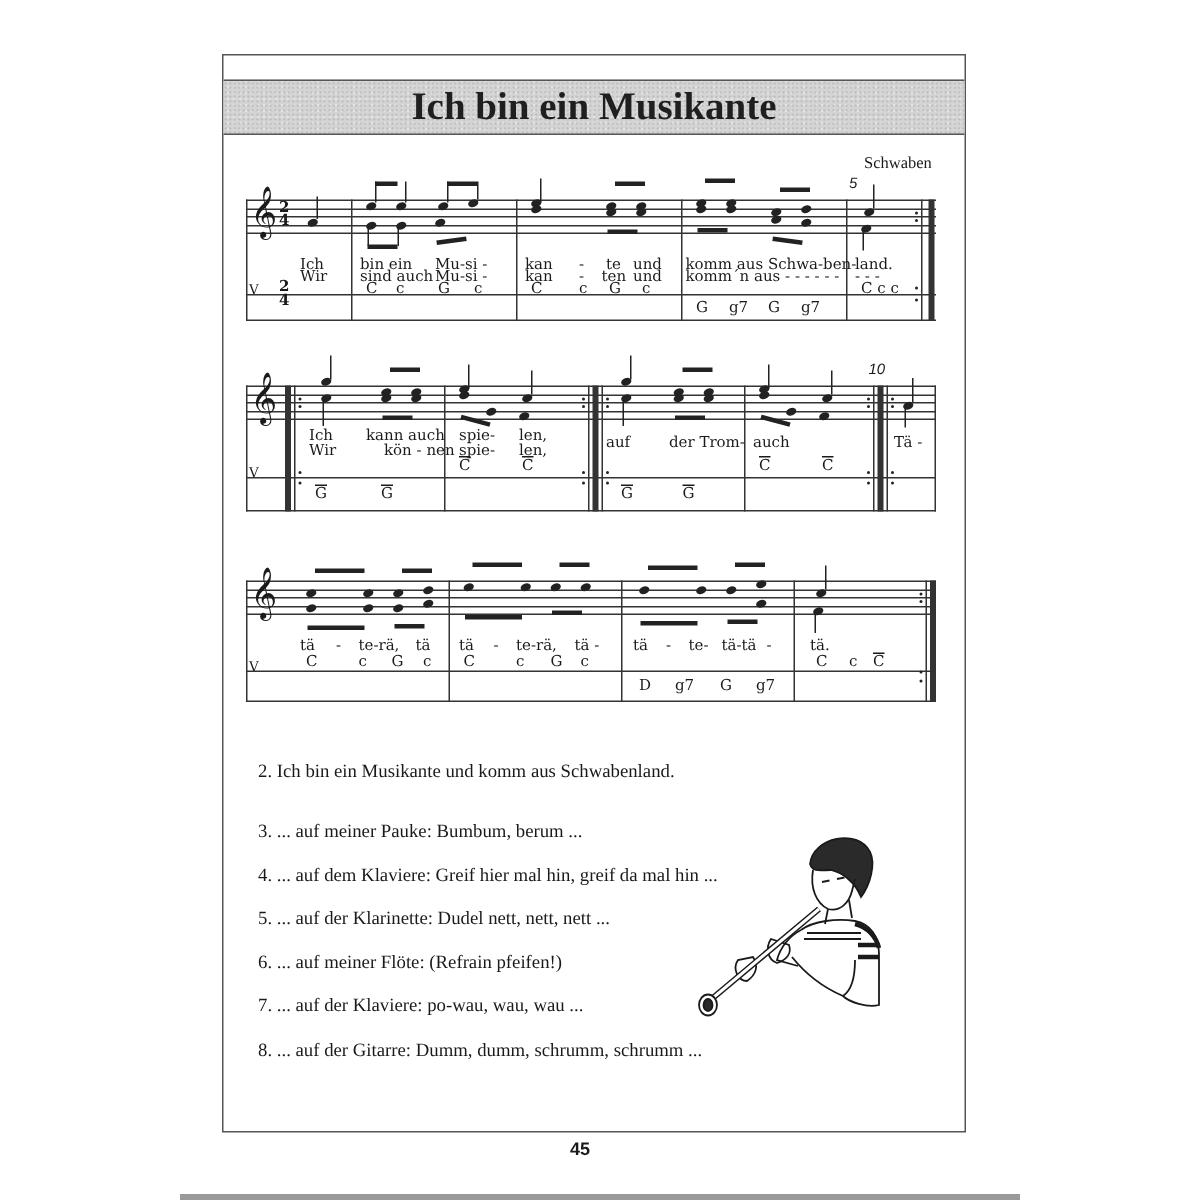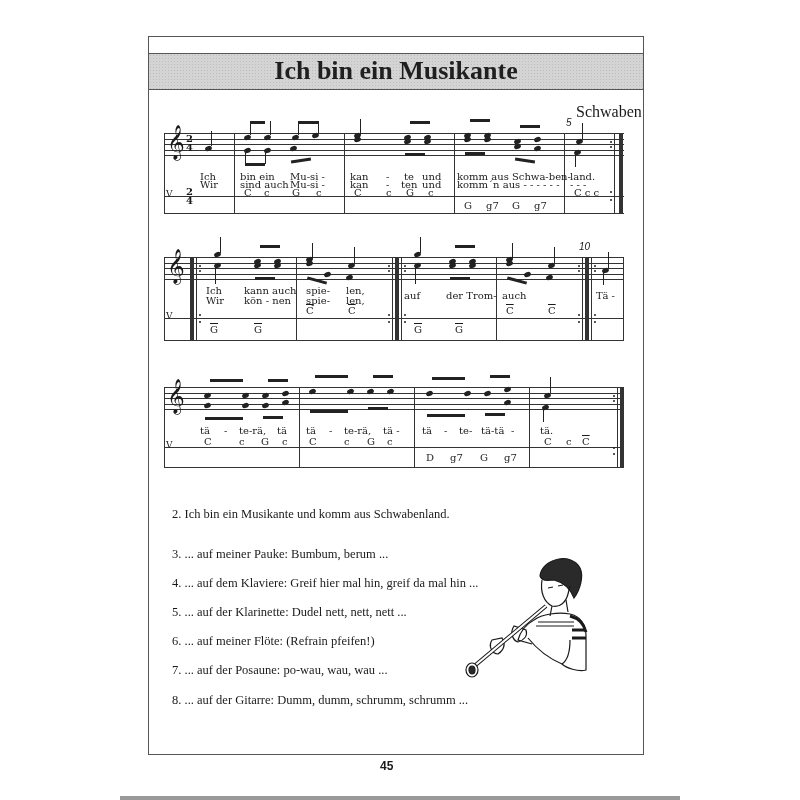--- a/index.html
+++ b/index.html
@@ -3,21 +3,21 @@
 <meta charset="utf-8">
 <style>
   html, body { margin:0; padding:0; background:#ffffff; }
   body { width:800px; height:800px; position:relative; overflow:hidden; font-family:"Liberation Serif", serif; color:#1a1a1a; }
   .page-frame { position:absolute; left:148px; top:36px; width:496px; height:719px; border:1px solid #555; box-sizing:border-box; }
   .title-band { position:absolute; left:149px; top:53px; width:494px; height:35px; border-top:1px solid #555; border-bottom:1px solid #555;
     background-color:#d4d4d4;
     background-image: radial-gradient(#bdbdbd 0.6px, transparent 0.7px), radial-gradient(#e6e6e6 0.6px, transparent 0.7px);
     background-size:3px 3px, 4px 4px; background-position:0 0, 1px 2px; }
   .title { position:absolute; left:0; right:0; top:2px; text-align:center; font-family:"Liberation Serif", serif; font-weight:bold; font-size:26px; color:#1f1f1f; }
-  .origin { position:absolute; left:576px; top:103px; font-size:16px; }
+  .origin { position:absolute; left:576px; top:103px; font-size:11px; }
   .system { position:absolute; left:164px; width:460px; }
   .staff-lines { position:absolute; left:0; width:100%; }
   .staff-line { position:absolute; left:0; right:0; height:1px; background:#333; }
   .bar { position:absolute; width:1px; background:#333; }
   .thick-bar { position:absolute; width:4px; background:#333; }
   .clef { position:absolute; font-size:30px; line-height:1; font-family:"DejaVu Sans", sans-serif; }
   .timesig { position:absolute; font-family:"DejaVu Serif", serif; font-weight:bold; font-size:10px; line-height:9px; text-align:center; }
   .lyric { position:absolute; font-family:"DejaVu Serif", serif; font-size:10px; white-space:nowrap; }
   .chord { position:absolute; font-family:"DejaVu Serif", serif; font-size:10px; white-space:nowrap; }
   .measure-num { position:absolute; font-family:"Liberation Sans", sans-serif; font-style:italic; font-size:10px; }
@@ -231,21 +231,21 @@
   <div class="note" style="left:384px; top:6px;"></div>
     <div class="stem" style="left:390px; top:-10px; height:16px;"></div>
   <div class="note" style="left:382px; top:18px;"></div>
   <div class="note" style="left:438px; top:11px;"></div>
     <div class="stem" style="left:444px; top:-5px; height:16px;"></div>
     <div class="stem" style="left:439px; top:14px; height:14px;"></div>
 
   <div class="lyric" style="left:42px; top:28px;">Ich</div>
   <div class="lyric" style="left:42px; top:38px;">Wir</div>
   <div class="lyric" style="left:80px; top:28px;">kann auch</div>
-  <div class="lyric" style="left:80px; top:38px;">kön - nen</div>
+  <div class="lyric" style="left:92px; top:38px;">kön - nen</div>
   <div class="lyric" style="left:142px; top:28px;">spie-</div>
   <div class="lyric" style="left:142px; top:38px;">spie-</div>
   <div class="lyric" style="left:182px; top:28px;">len,</div>
   <div class="lyric" style="left:182px; top:38px;">len,</div>
   <div class="lyric" style="left:240px; top:33px;">auf</div>
   <div class="lyric" style="left:282px; top:33px;">der Trom-</div>
   <div class="lyric" style="left:338px; top:33px;">auch</div>
   <div class="lyric" style="left:432px; top:33px;">Tä -</div>
 
   <div class="chord" style="left:142px; top:48px; text-decoration:overline;">C</div>
@@ -364,21 +364,21 @@
 <div class="verse" style="top:605px;">
   <span>5.</span>
   <span>... auf der Klarinette: Dudel nett, nett, nett ...</span>
 </div>
 <div class="verse" style="top:634px;">
   <span>6.</span>
   <span>... auf meiner Flöte: (Refrain pfeifen!)</span>
 </div>
 <div class="verse" style="top:663px;">
   <span>7.</span>
-  <span>... auf der Posaune: po-wau, wau, wau ...</span>
+  <span>... auf der Klaviere: po-wau, wau, wau ...</span>
 </div>
 <div class="verse" style="top:693px;">
   <span>8.</span>
   <span>... auf der Gitarre: Dumm, dumm, schrumm, schrumm ...</span>
 </div>
 
 <svg class="illustration" viewBox="0 0 180 180" fill="none" stroke="#1a1a1a" stroke-width="1.2">
 
   <path d="M78 36 C 80 18, 110 12, 118 28 C 122 36, 118 50, 112 58 C 108 48, 100 42, 92 40 C 86 40, 80 42, 78 36 Z" fill="#2a2a2a"></path>
 

